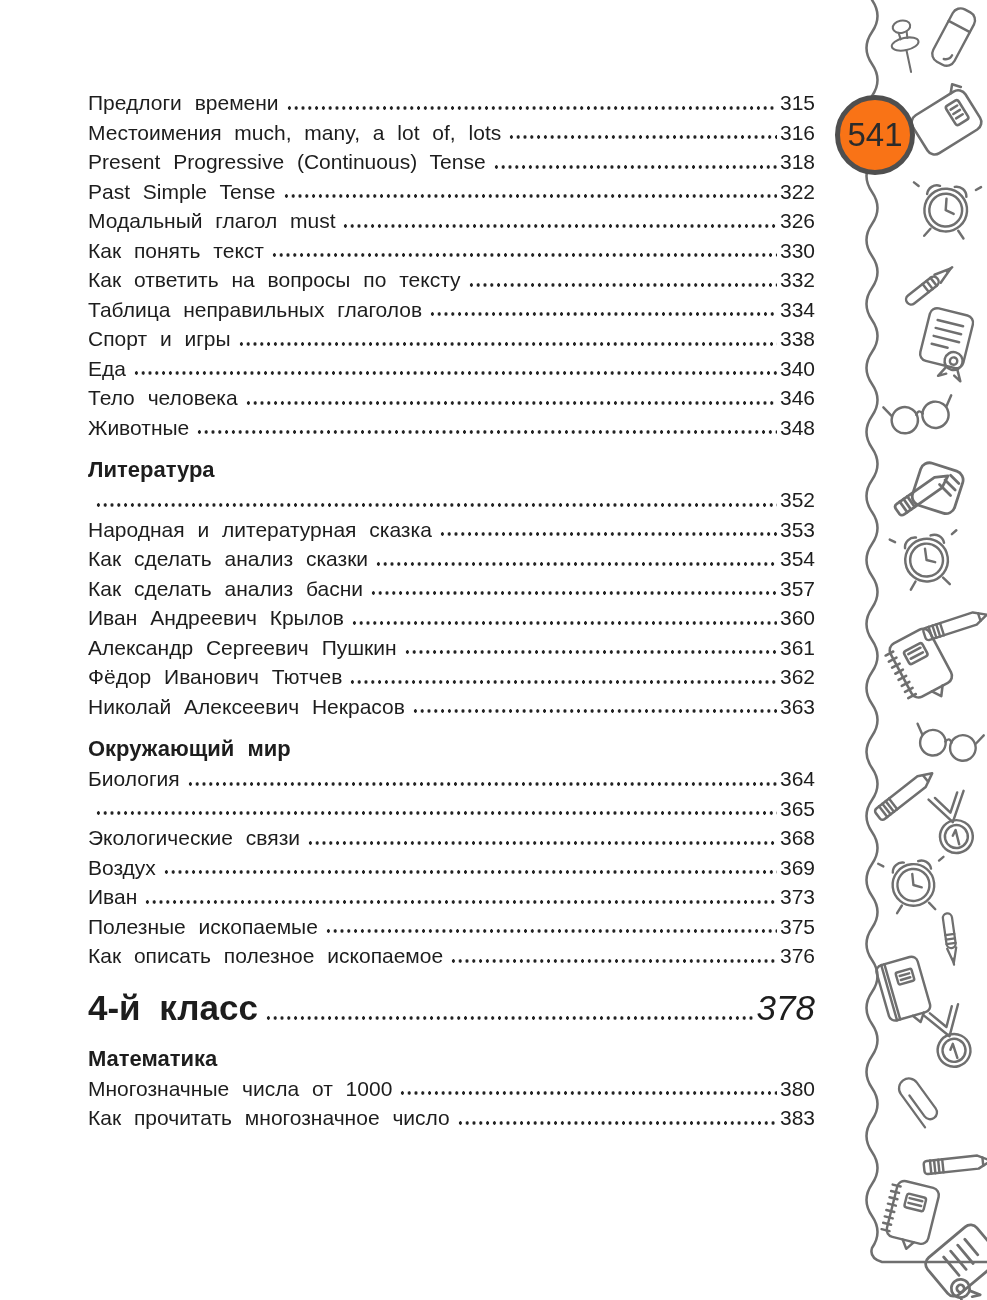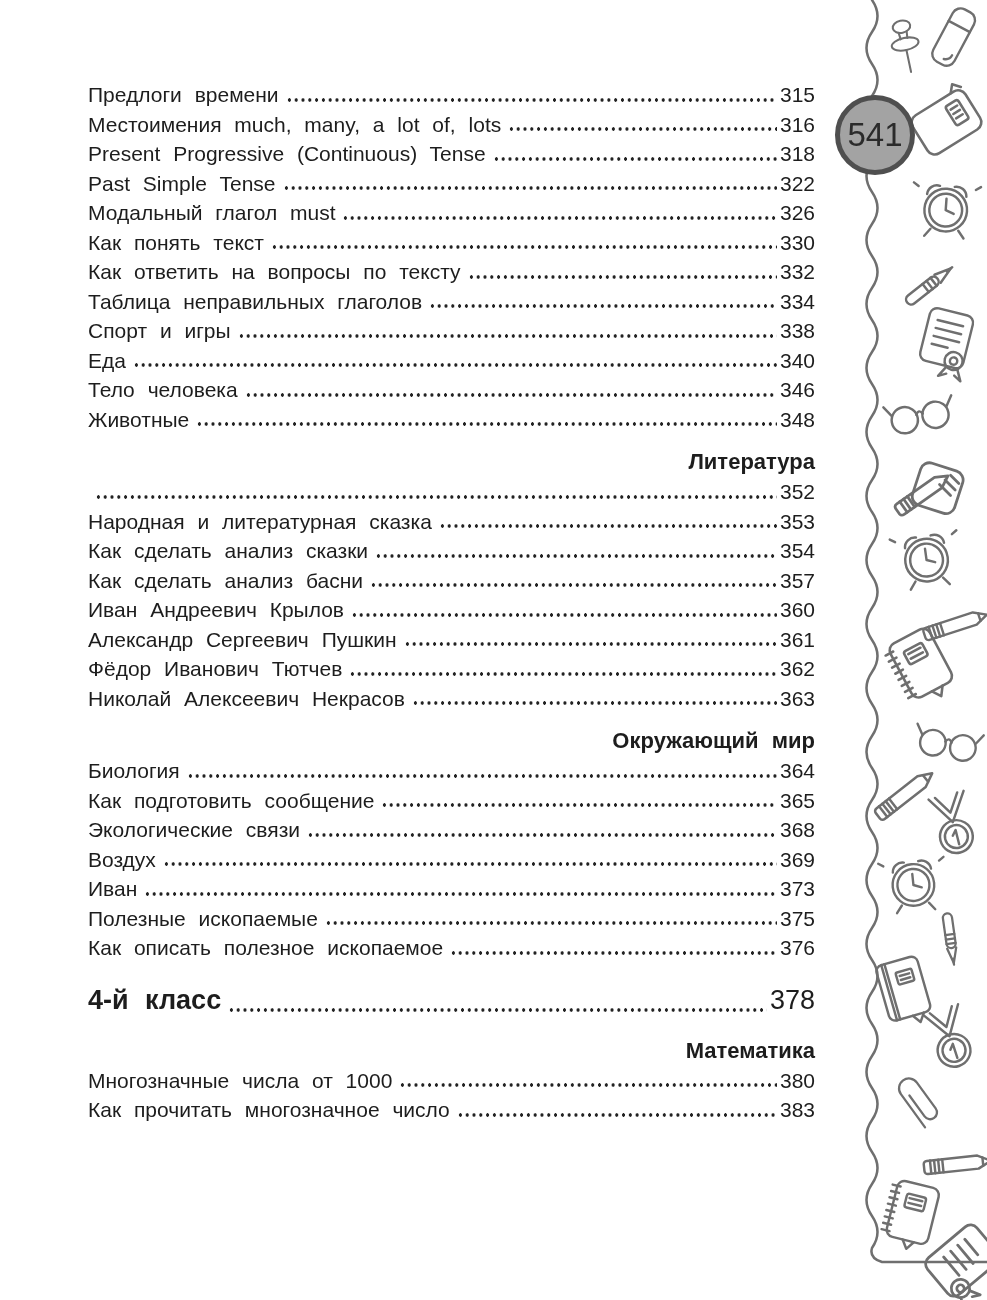--- a/index.html
+++ b/index.html
@@ -1,37 +1,37 @@
 <!DOCTYPE html>
 <html lang="ru"><head>
 <meta charset="utf-8">
 <style>
   html,body{margin:0;padding:0;background:#fff;}
   .page{
     position:relative;width:987px;height:1300px;background:#ffffff;
     font-family:"Liberation Sans",sans-serif;color:#1d1d1d;overflow:hidden;
   }
-  .toc{position:absolute;left:88px;top:80px;width:727px;text-align:right;}
+  .toc{position:absolute;left:88px;top:88px;width:727px;}
   .toc-row{display:flex;align-items:baseline;font-size:21px;line-height:29.5px;}
   .toc-row .t{white-space:nowrap;word-spacing:7px;}
   .leader{
     flex:1;align-self:stretch;margin:0 3px 0 7px;
     background-image:radial-gradient(circle,#222 1.5px,transparent 1.9px);
     background-size:6.8px 10px;background-repeat:repeat-x;
     background-position:left calc(100% - 5px);
   }
   .pg{white-space:nowrap;}
-  .toc-heading{font-size:22px;font-weight:bold;line-height:30px;margin-top:13px;word-spacing:7px;margin-left:29px;}
-  .toc-row.chapter{font-size:27px;font-weight:bold;line-height:46px;margin-top:14px;margin-bottom:2px;}
+  .toc-heading{font-size:22px;font-weight:bold;line-height:30px;margin-top:13px;word-spacing:7px;}
+  .toc-row.chapter{font-size:35px;font-weight:bold;line-height:46px;margin-top:14px;margin-bottom:2px;}
   .toc-row.chapter .t{word-spacing:9px;}
-  .toc-row.chapter .pg{font-weight:normal;}
+  .toc-row.chapter .pg{font-weight:normal;font-style:italic;}
   .toc-row.chapter .leader{background-position:left calc(100% - 8px);}
   .badge{
     position:absolute;left:835px;top:95px;width:70px;height:70px;
-    border:5px solid #4f4f4f;border-radius:50%;background:#a3a3a3;
+    border:5px solid #4f4f4f;border-radius:50%;background:#f97316;
     display:flex;align-items:center;justify-content:center;
     font-size:33px;color:#2b2b2b;z-index:3;
   }
   .wave{position:absolute;left:836px;top:0;z-index:1;}
   .doodle{
     position:absolute;z-index:2;
     stroke:#6f6f6f;fill:none;stroke-width:3;stroke-linecap:round;stroke-linejoin:round;
   }
   .defs-hidden{position:absolute;width:0;height:0;overflow:hidden;}
 </style>
@@ -141,21 +141,20 @@
         <span class="leader"></span>
         <span class="pg">363</span>
       </div>
       <div class="toc-heading">Окружающий мир</div>
       <div class="toc-row">
         <span class="t">Биология</span>
         <span class="leader"></span>
         <span class="pg">364</span>
       </div>
       <div class="toc-row">
-        <span class="t">Как подготовить сообщение</span>
         <span class="leader"></span>
         <span class="pg">365</span>
       </div>
       <div class="toc-row">
         <span class="t">Экологические связи</span>
         <span class="leader"></span>
         <span class="pg">368</span>
       </div>
       <div class="toc-row">
         <span class="t">Воздух</span>

